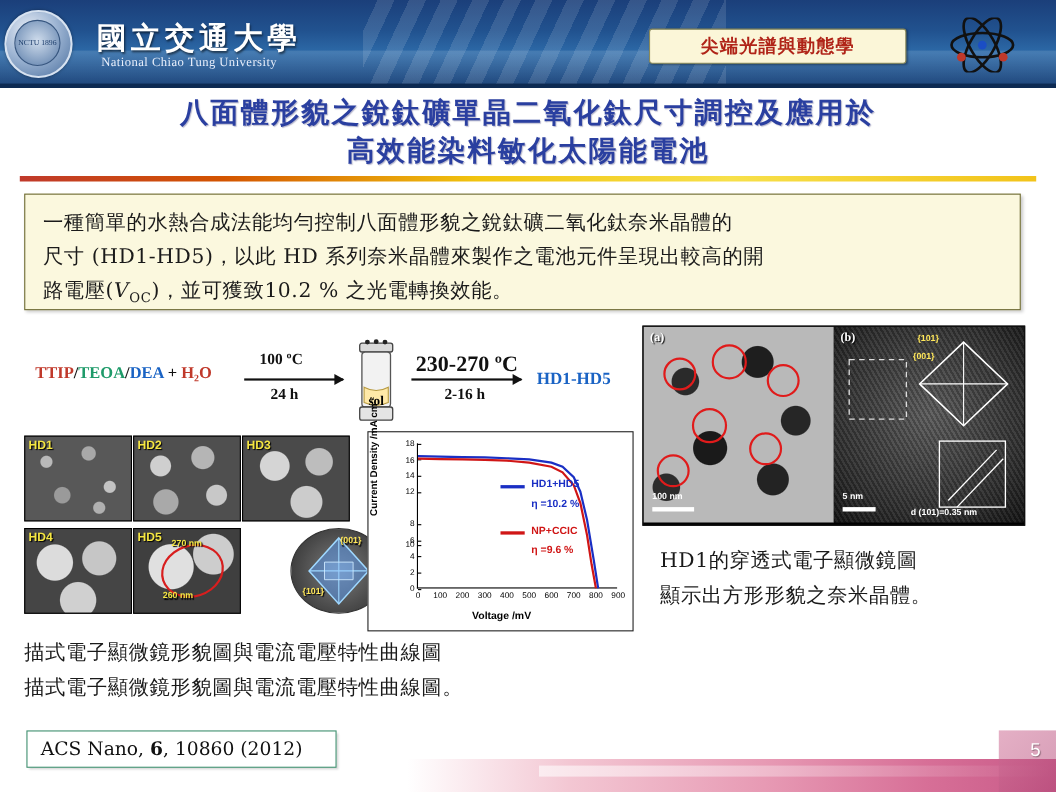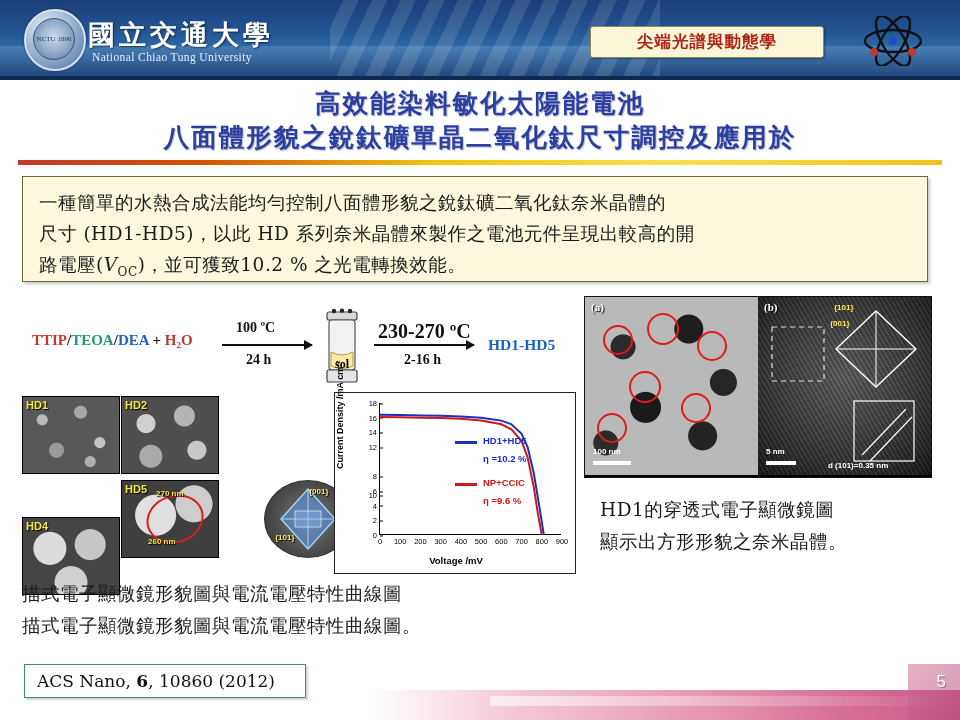--- a/index.html
+++ b/index.html
@@ -53,21 +53,21 @@
     opacity: 0.9;
   }
   .hdr-sheen {
     position: absolute;
     left: 0; top: 46px;
     width: 960px; height: 34px;
     background: linear-gradient(180deg, rgba(255,255,255,0.12), rgba(255,255,255,0));
   }
   .logo-seal {
     position: absolute;
-    left: 24px; top: 9px;
+    left: 4px; top: 9px;
     width: 58px; height: 58px;
     border-radius: 50%;
     background: radial-gradient(circle at 35% 30%, #e9eef6 0%, #9fb6d4 45%, #4a6f9e 100%);
     border: 2px solid #d7e2f0;
     box-shadow: 0 0 3px rgba(0,0,0,0.4);
   }
   .logo-seal .inner {
     position: absolute;
     left: 7px; top: 7px;
     width: 40px; height: 40px;
@@ -274,21 +274,21 @@
       #4f4f4f; }
   .sem-tex-c { background:
       radial-gradient(circle at 30% 35%, #d5d5d5 0 13px, transparent 14px),
       radial-gradient(circle at 72% 30%, #bdbdbd 0 12px, transparent 13px),
       radial-gradient(circle at 60% 78%, #cccccc 0 14px, transparent 15px),
       #4a4a4a; }
   .sem-tex-d { background:
       radial-gradient(circle at 28% 40%, #dcdcdc 0 16px, transparent 17px),
       radial-gradient(circle at 70% 35%, #c6c6c6 0 15px, transparent 16px),
       radial-gradient(circle at 50% 85%, #d0d0d0 0 16px, transparent 17px),
-      #454545; margin-top: 37px; }
+      #454545; }
   .sem-tex-e { background:
       radial-gradient(circle at 35% 45%, #e0e0e0 0 20px, transparent 21px),
       radial-gradient(circle at 75% 30%, #cdcdcd 0 18px, transparent 19px),
       #3f3f3f; }
   .octa-panel {
     position: absolute;
     left: 242px; top: 84px;
     width: 86px; height: 76px;
     border-radius: 50%;
     background: radial-gradient(circle at 50% 50%, #7d7d7d 0%, #4b4b4b 60%, #2e2e2e 100%);
@@ -532,22 +532,22 @@
       <ellipse cx="31" cy="25" rx="28" ry="11" fill="none" stroke="#111" stroke-width="2.4"></ellipse>
       <ellipse cx="31" cy="25" rx="28" ry="11" fill="none" stroke="#111" stroke-width="2.4" transform="rotate(60 31 25)"></ellipse>
       <ellipse cx="31" cy="25" rx="28" ry="11" fill="none" stroke="#111" stroke-width="2.4" transform="rotate(-60 31 25)"></ellipse>
       <circle cx="31" cy="25" r="4" fill="#1b4ec4"></circle>
       <circle cx="12" cy="36" r="4" fill="#c0392b"></circle>
       <circle cx="50" cy="36" r="4" fill="#c0392b"></circle>
     </svg>
   </div>
 
   <div class="title-block">
+    <div class="title-line">八面體形貌之銳鈦礦單晶二氧化鈦尺寸調控及應用於</div>
     <div class="title-line">高效能染料敏化太陽能電池</div>
-    <div class="title-line">八面體形貌之銳鈦礦單晶二氧化鈦尺寸調控及應用於</div>
   </div>
   <div class="title-rule"></div>
 
   <div class="abstract-box">
     <div class="abstract-text">
       <div>一種簡單的水熱合成法能均勻控制八面體形貌之銳鈦礦二氧化鈦奈米晶體的</div>
       <div>尺寸 (HD1-HD5)，以此 HD 系列奈米晶體來製作之電池元件呈現出較高的開</div>
       <div>
         <span>路電壓(</span><span class="voc">V</span><span class="sub">OC</span><span>)，並可獲致10.2 % 之光電轉換效能。</span>
       </div>
@@ -580,20 +580,23 @@
 
     <div class="product-lbl">HD1-HD5</div>
   </div>
 
   <div class="sem-grid">
     <div class="sem-cell sem-tex-a" style="left:0px; top:0px;">
       <span class="sem-label">HD1</span>
     </div>
     <div class="sem-cell sem-tex-b" style="left:99px; top:0px;">
       <span class="sem-label">HD2</span>
+    </div>
+    <div class="sem-cell sem-tex-c" style="left:198px; top:0px;">
+      <span class="sem-label">HD3</span>
     </div>
     <div class="sem-cell sem-tex-d" style="left:0px; top:84px;">
       <span class="sem-label">HD4</span>
     </div>
     <div class="sem-cell sem-tex-e" style="left:99px; top:84px;">
       <span class="sem-label">HD5</span>
       <div class="meas-ellipse"></div>
       <span class="meas-txt" style="left:34px; top:8px;">270 nm</span>
       <span class="meas-txt" style="left:26px; top:56px;">260 nm</span>
     </div>

